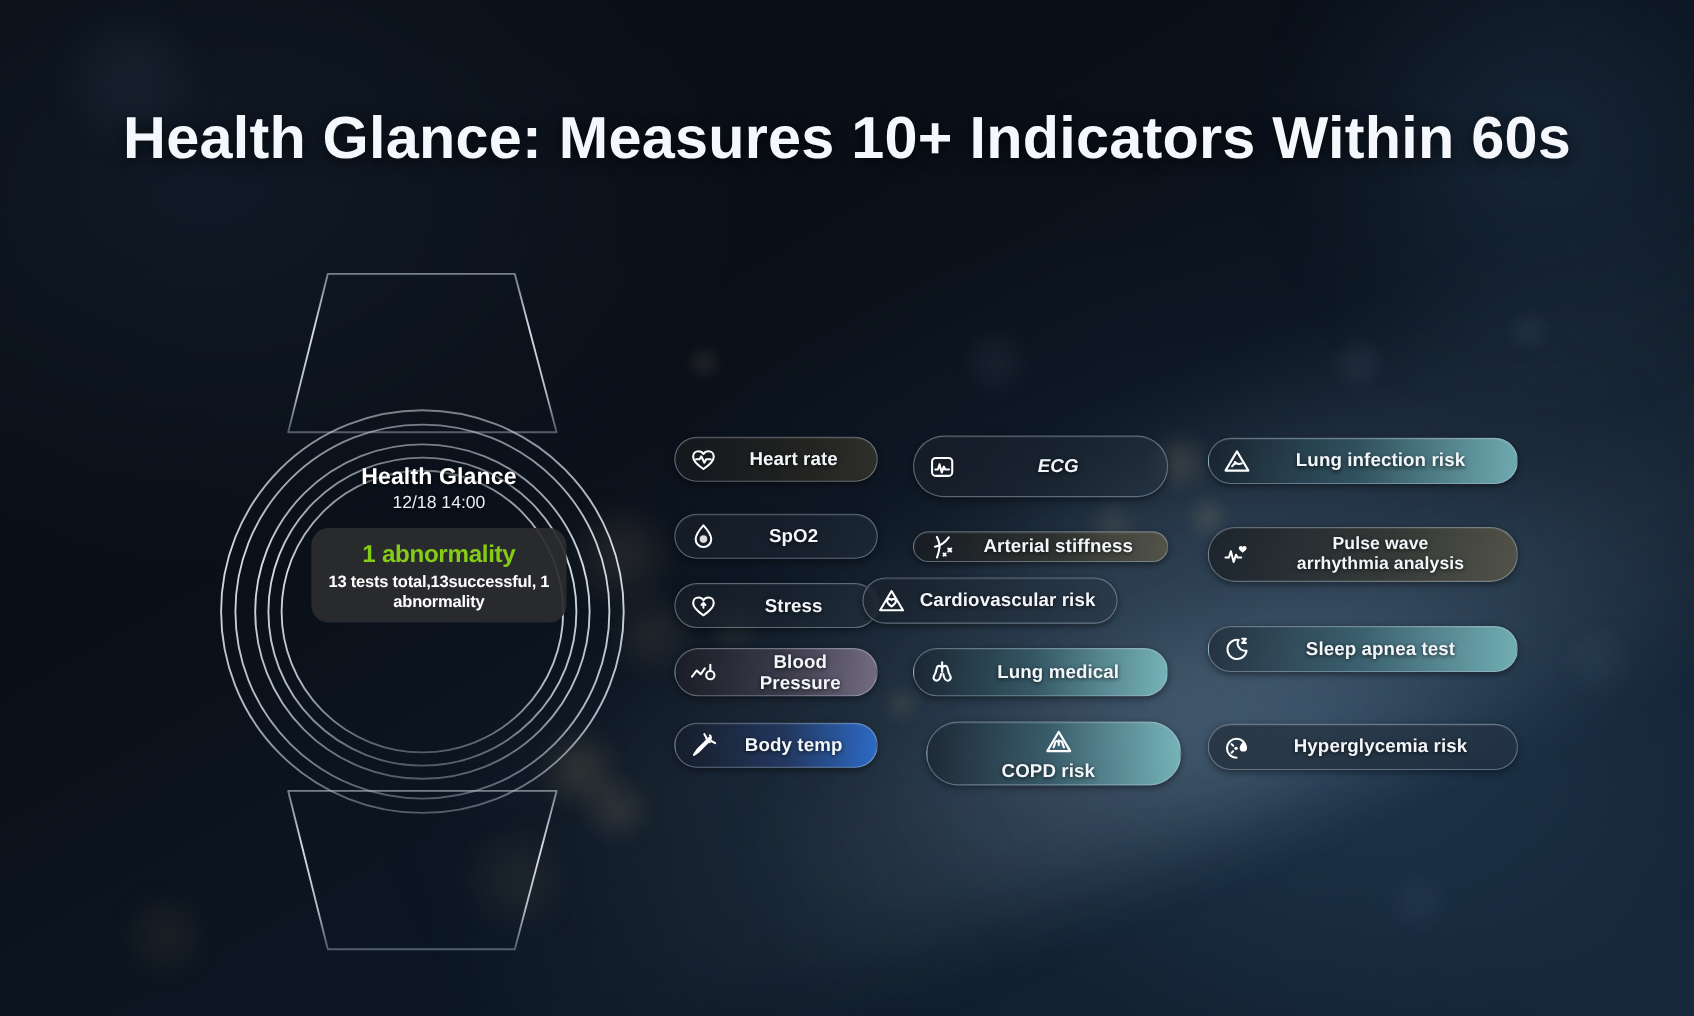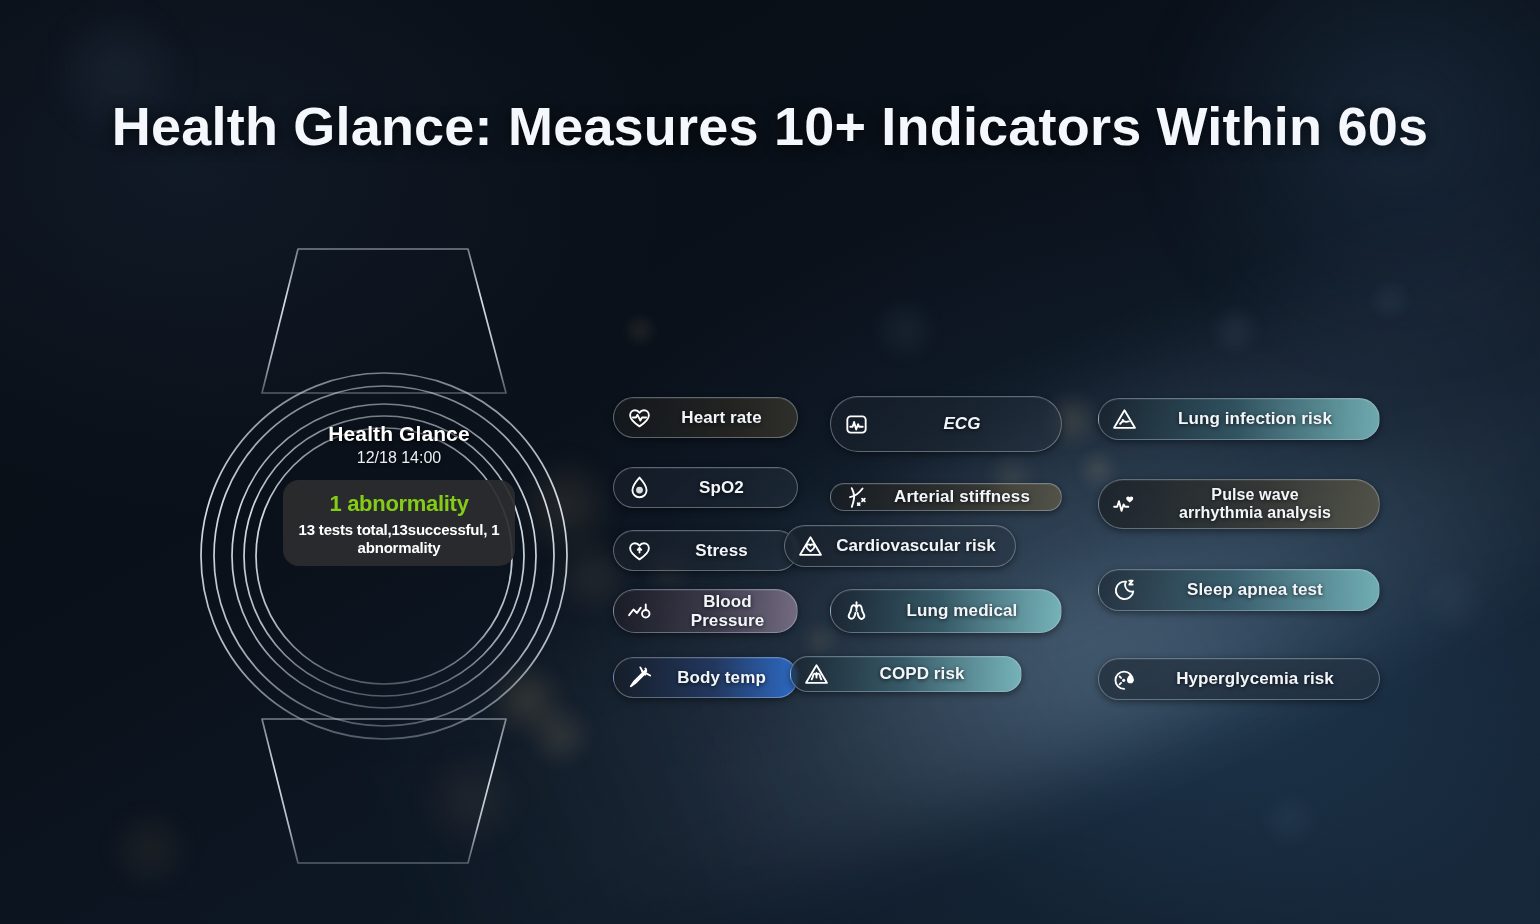--- a/index.html
+++ b/index.html
@@ -271,21 +271,21 @@
       <div class="pill" style="left: 830px; top: 589px; width: 232px; height: 44px; background: linear-gradient(90deg, rgba(24, 34, 44, 0.62) 0%, rgba(62, 110, 120, 0.55) 48%, rgba(134, 206, 208, 0.78) 100%);">
         <span class="ico">
           <svg viewBox="0 0 24 24">
             <path stroke="#ffffff" stroke-width="1.8" fill="none" stroke-linecap="round" stroke-linejoin="round" d="M12 3v8.5"></path>
             <path stroke="#ffffff" stroke-width="1.8" fill="none" stroke-linecap="round" stroke-linejoin="round" d="M12 7.8c-1.1-1.4-2.4-2-3.4-1.6-1.3.5-1.5 2-1.8 3.9-.3 2-1.1 3.4-1.8 4.6-.7 1.3-.5 3 .7 3.8 1.2.8 2.9.5 3.7-.7.8-1.2 1.4-2.8 1.6-4.5"></path>
             <path stroke="#ffffff" stroke-width="1.8" fill="none" stroke-linecap="round" stroke-linejoin="round" d="M12 7.8c1.1-1.4 2.4-2 3.4-1.6 1.3.5 1.5 2 1.8 3.9.3 2 1.1 3.4 1.8 4.6.7 1.3.5 3-.7 3.8-1.2.8-2.9.5-3.7-.7-.8-1.2-1.4-2.8-1.6-4.5"></path>
           </svg>
         </span>
         <span class="lbl">Lung medical</span>
       </div>
-      <div class="pill" style="left: 790px; top: 656px; width: 232px; height: 36px; background: linear-gradient(90deg, rgba(24, 34, 44, 0.62) 0%, rgba(62, 110, 120, 0.55) 48%, rgba(134, 206, 208, 0.78) 100%);">
+      <div class="pill" style="left: 842px; top: 656px; width: 232px; height: 58px; background: linear-gradient(90deg, rgba(24, 34, 44, 0.62) 0%, rgba(62, 110, 120, 0.55) 48%, rgba(134, 206, 208, 0.78) 100%); flex-direction: column;">
         <span class="ico">
           <svg viewBox="0 0 24 24">
             <path stroke="#ffffff" stroke-width="1.8" fill="none" stroke-linecap="round" stroke-linejoin="round" d="M12 3.2L22 20H2L12 3.2z"></path>
             <path stroke="#ffffff" stroke-width="1.8" fill="none" stroke-linecap="round" stroke-linejoin="round" d="M12 10.6v4.3"></path>
             <path stroke="#ffffff" stroke-width="1.8" fill="none" stroke-linecap="round" stroke-linejoin="round" d="M12 12.3c-.7-.9-1.6-1.3-2.3-1-.9.3-1 1.3-1.2 2.5-.2 1.2-.7 2.1-1.1 2.9"></path>
             <path stroke="#ffffff" stroke-width="1.8" fill="none" stroke-linecap="round" stroke-linejoin="round" d="M12 12.3c.7-.9 1.6-1.3 2.3-1 .9.3 1 1.3 1.2 2.5.2 1.2.7 2.1 1.1 2.9"></path>
           </svg>
         </span>
         <span class="lbl">COPD risk</span>
       </div>

